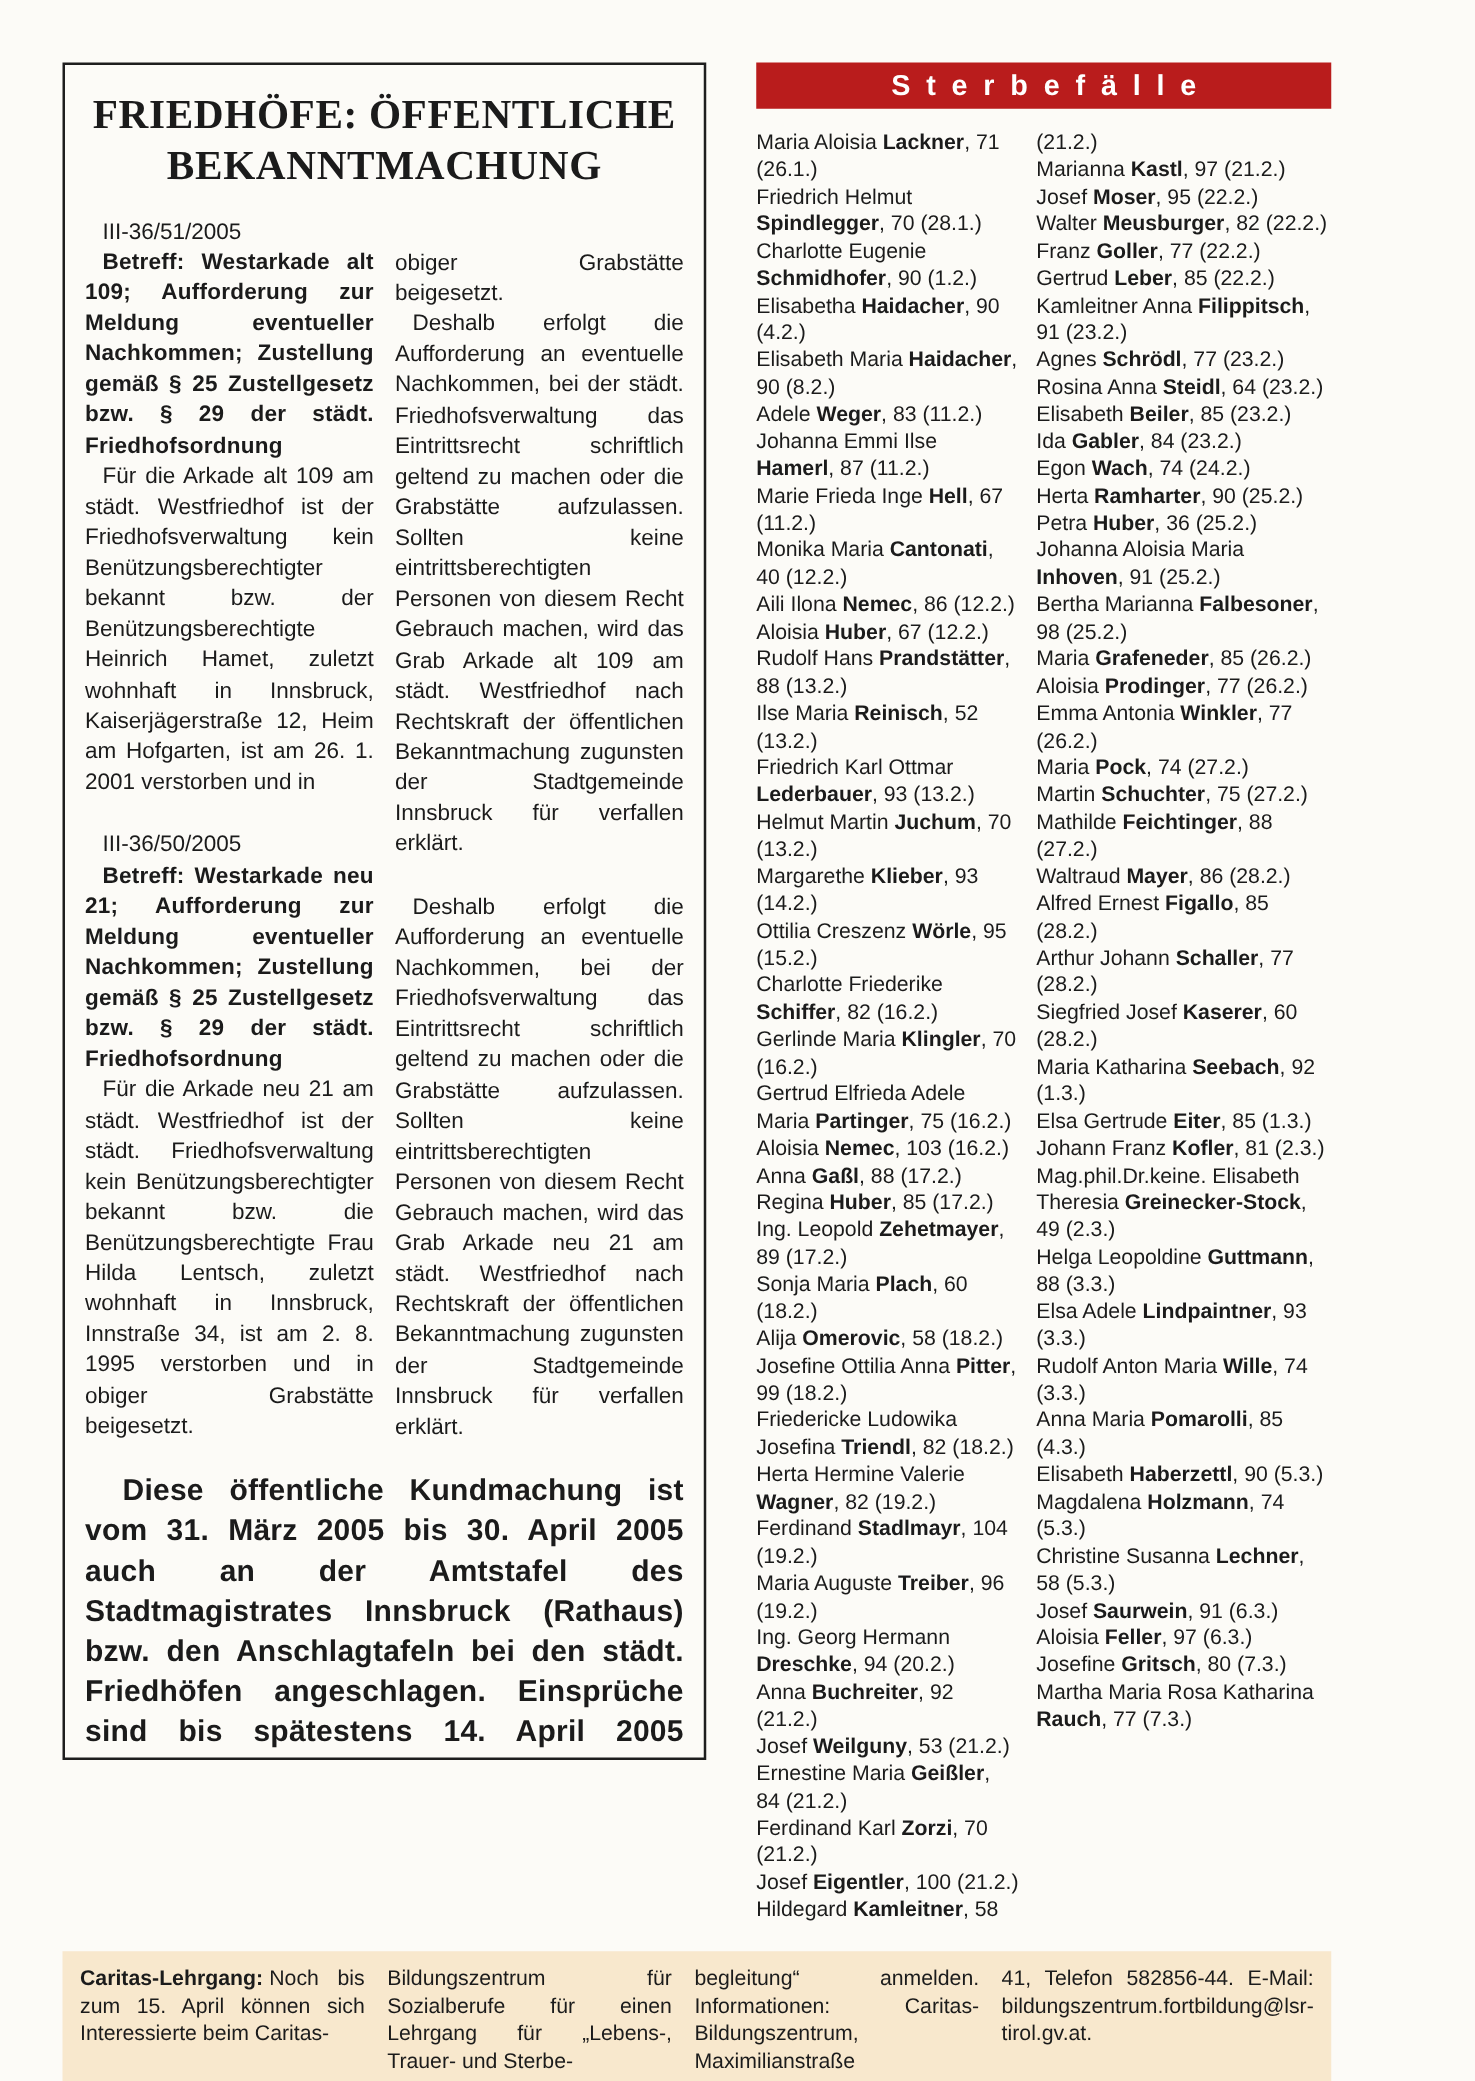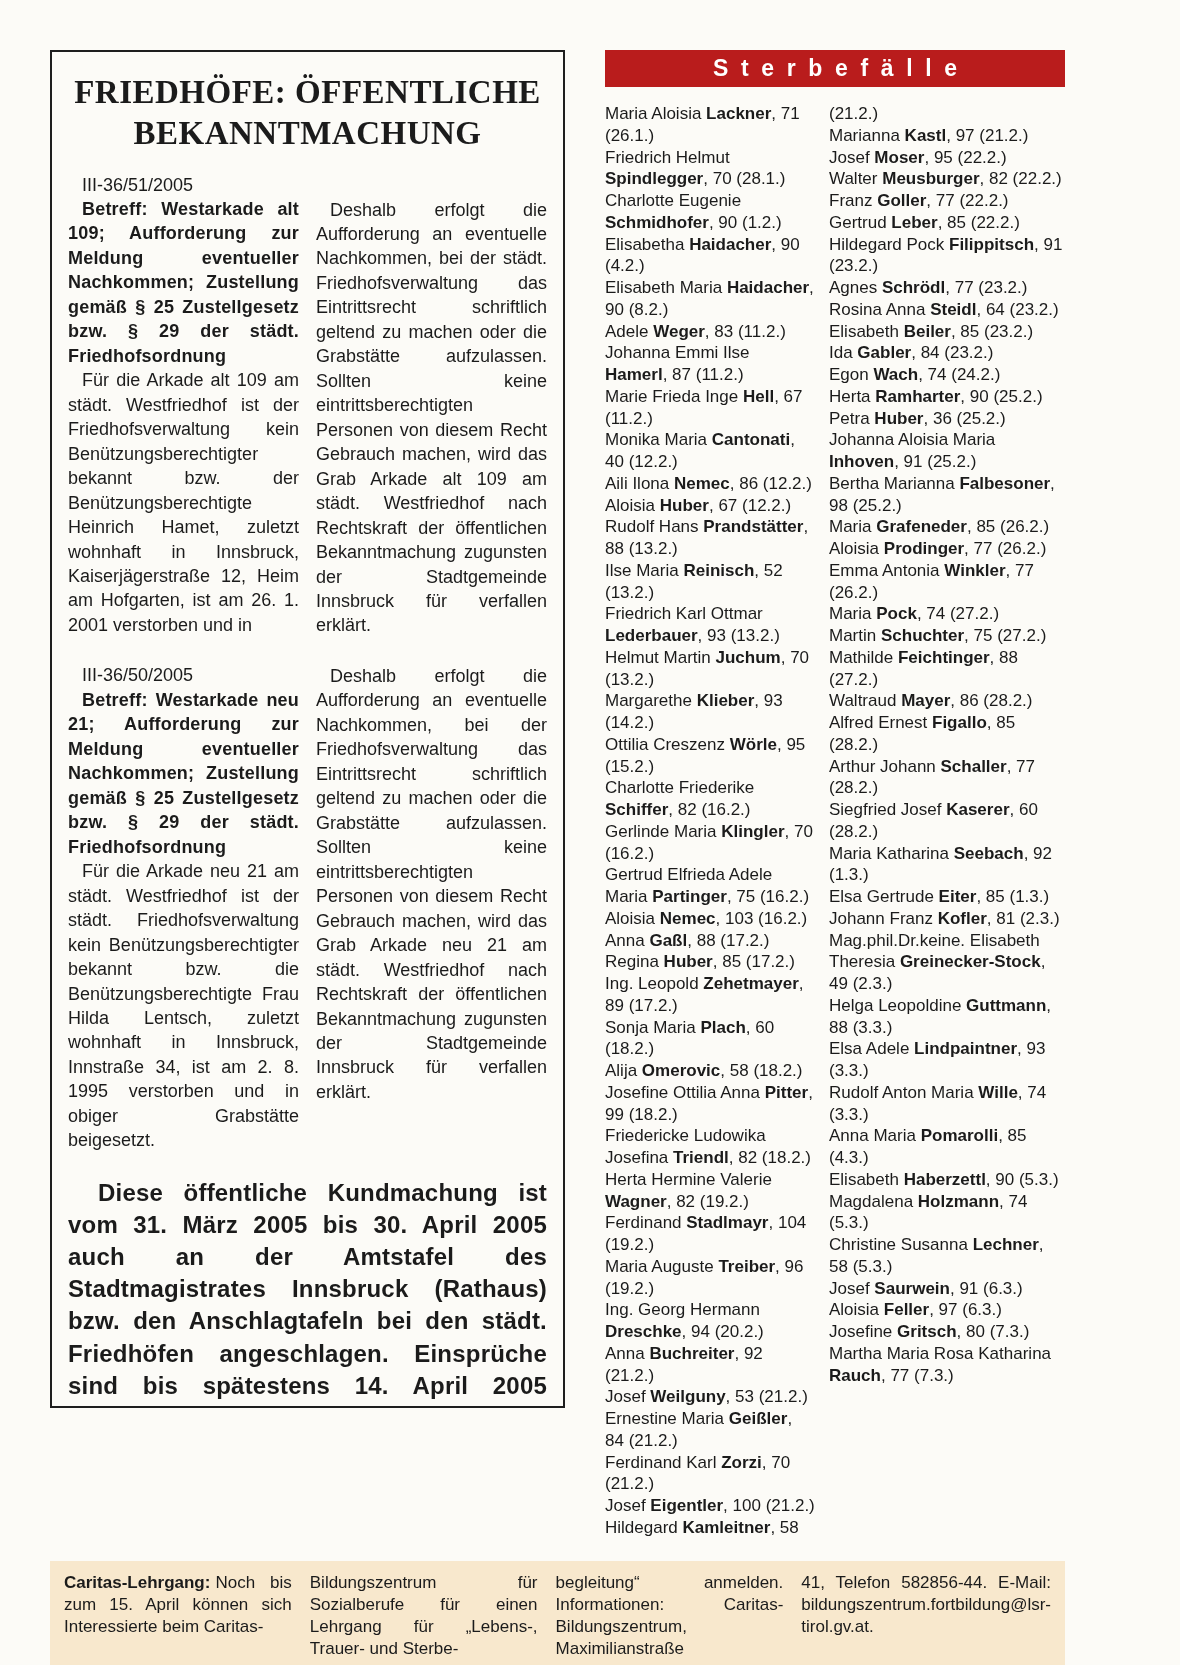--- a/index.html
+++ b/index.html
@@ -85,20 +85,21 @@
         <div class="ncol" id="ncol1">
             <p class="ref">III-36/51/2005</p>
             <p class="bold">Betreff: Westarkade alt 109; Aufforderung zur Meldung eventueller Nachkommen; Zustellung gemäß § 25 Zustellgesetz bzw. § 29 der städt. Friedhofsordnung</p>
             <p class="body">Für die Arkade alt 109 am städt. Westfriedhof ist der Friedhofsverwaltung kein Benützungsberechtigter bekannt bzw. der Benützungsberechtigte Heinrich Hamet, zuletzt wohnhaft in Innsbruck, Kaiserjägerstraße 12, Heim am Hofgarten, ist am 26. 1. 2001 verstorben und in</p>
             <div class="gap"></div>
             <p class="ref">III-36/50/2005</p>
             <p class="bold">Betreff: Westarkade neu 21; Aufforderung zur Meldung eventueller Nachkommen; Zustellung gemäß § 25 Zustellgesetz bzw. § 29 der städt. Friedhofsordnung</p>
             <p class="body">Für die Arkade neu 21 am städt. Westfriedhof ist der städt. Friedhofsverwaltung kein Benützungsberechtigter bekannt bzw. die Benützungsberechtigte Frau Hilda Lentsch, zuletzt wohnhaft in Innsbruck, Innstraße 34, ist am 2. 8. 1995 verstorben und in obiger Grabstätte beigesetzt.</p>
           </div>
         <div class="ncol ncol-right" id="ncol2">
+            <p class="plain">obiger Grabstätte beigesetzt.</p>
             <p class="body">Deshalb erfolgt die Aufforderung an eventuelle Nachkommen, bei der städt. Friedhofsverwaltung das Eintrittsrecht schriftlich geltend zu machen oder die Grabstätte aufzulassen. Sollten keine eintrittsberechtigten Personen von diesem Recht Gebrauch machen, wird das Grab Arkade alt 109 am städt. Westfriedhof nach Rechtskraft der öffentlichen Bekanntmachung zugunsten der Stadtgemeinde Innsbruck für verfallen erklärt.</p>
             <div class="gap"></div>
             <p class="body">Deshalb erfolgt die Aufforderung an eventuelle Nachkommen, bei der Friedhofsverwaltung das Eintrittsrecht schriftlich geltend zu machen oder die Grabstätte aufzulassen. Sollten keine eintrittsberechtigten Personen von diesem Recht Gebrauch machen, wird das Grab Arkade neu 21 am städt. Westfriedhof nach Rechtskraft der öffentlichen Bekanntmachung zugunsten der Stadtgemeinde Innsbruck für verfallen erklärt.</p>
           </div>
       </div>
       <p class="closing">Diese öffentliche Kundmachung ist vom 31. März 2005 bis 30. April 2005 auch an der Amtstafel des Stadtmagistrates Innsbruck (Rathaus) bzw. den Anschlagtafeln bei den städt. Friedhöfen angeschlagen. Einsprüche sind bis spätestens 14. April 2005 schriftlich beim Stadtmagistrat Innsbruck, MA III-Grünanlagen/Friedhöfe, Innsbruck, Fritz-Pregl-Straße 2, einzubringen.</p>
 
     </div>
 
     <div class="deaths">
@@ -144,21 +145,21 @@
             <p class="death"><span>Josef </span><b>Eigentler</b><span>, 100 (21.2.)</span></p>
             <p class="death"><span>Hildegard </span><b>Kamleitner</b><span>, 58</span></p>
           </div>
         <div class="dcol-2" id="dcol2">
             <p class="death"><span>(21.2.)</span><b></b><span></span></p>
             <p class="death"><span>Marianna </span><b>Kastl</b><span>, 97 (21.2.)</span></p>
             <p class="death"><span>Josef </span><b>Moser</b><span>, 95 (22.2.)</span></p>
             <p class="death"><span>Walter </span><b>Meusburger</b><span>, 82 (22.2.)</span></p>
             <p class="death"><span>Franz </span><b>Goller</b><span>, 77 (22.2.)</span></p>
             <p class="death"><span>Gertrud </span><b>Leber</b><span>, 85 (22.2.)</span></p>
-            <p class="death"><span>Hildegard Pock </span><b>Filippitsch</b><span>, 91 (23.2.)</span></p>
+            <p class="death"><span>Kamleitner Anna </span><b>Filippitsch</b><span>, 91 (23.2.)</span></p>
             <p class="death"><span>Agnes </span><b>Schrödl</b><span>, 77 (23.2.)</span></p>
             <p class="death"><span>Rosina Anna </span><b>Steidl</b><span>, 64 (23.2.)</span></p>
             <p class="death"><span>Elisabeth </span><b>Beiler</b><span>, 85 (23.2.)</span></p>
             <p class="death"><span>Ida </span><b>Gabler</b><span>, 84 (23.2.)</span></p>
             <p class="death"><span>Egon </span><b>Wach</b><span>, 74 (24.2.)</span></p>
             <p class="death"><span>Herta </span><b>Ramharter</b><span>, 90 (25.2.)</span></p>
             <p class="death"><span>Petra </span><b>Huber</b><span>, 36 (25.2.)</span></p>
             <p class="death"><span>Johanna Aloisia Maria </span><b>Inhoven</b><span>, 91 (25.2.)</span></p>
             <p class="death"><span>Bertha Marianna </span><b>Falbesoner</b><span>, 98 (25.2.)</span></p>
             <p class="death"><span>Maria </span><b>Grafeneder</b><span>, 85 (26.2.)</span></p>

